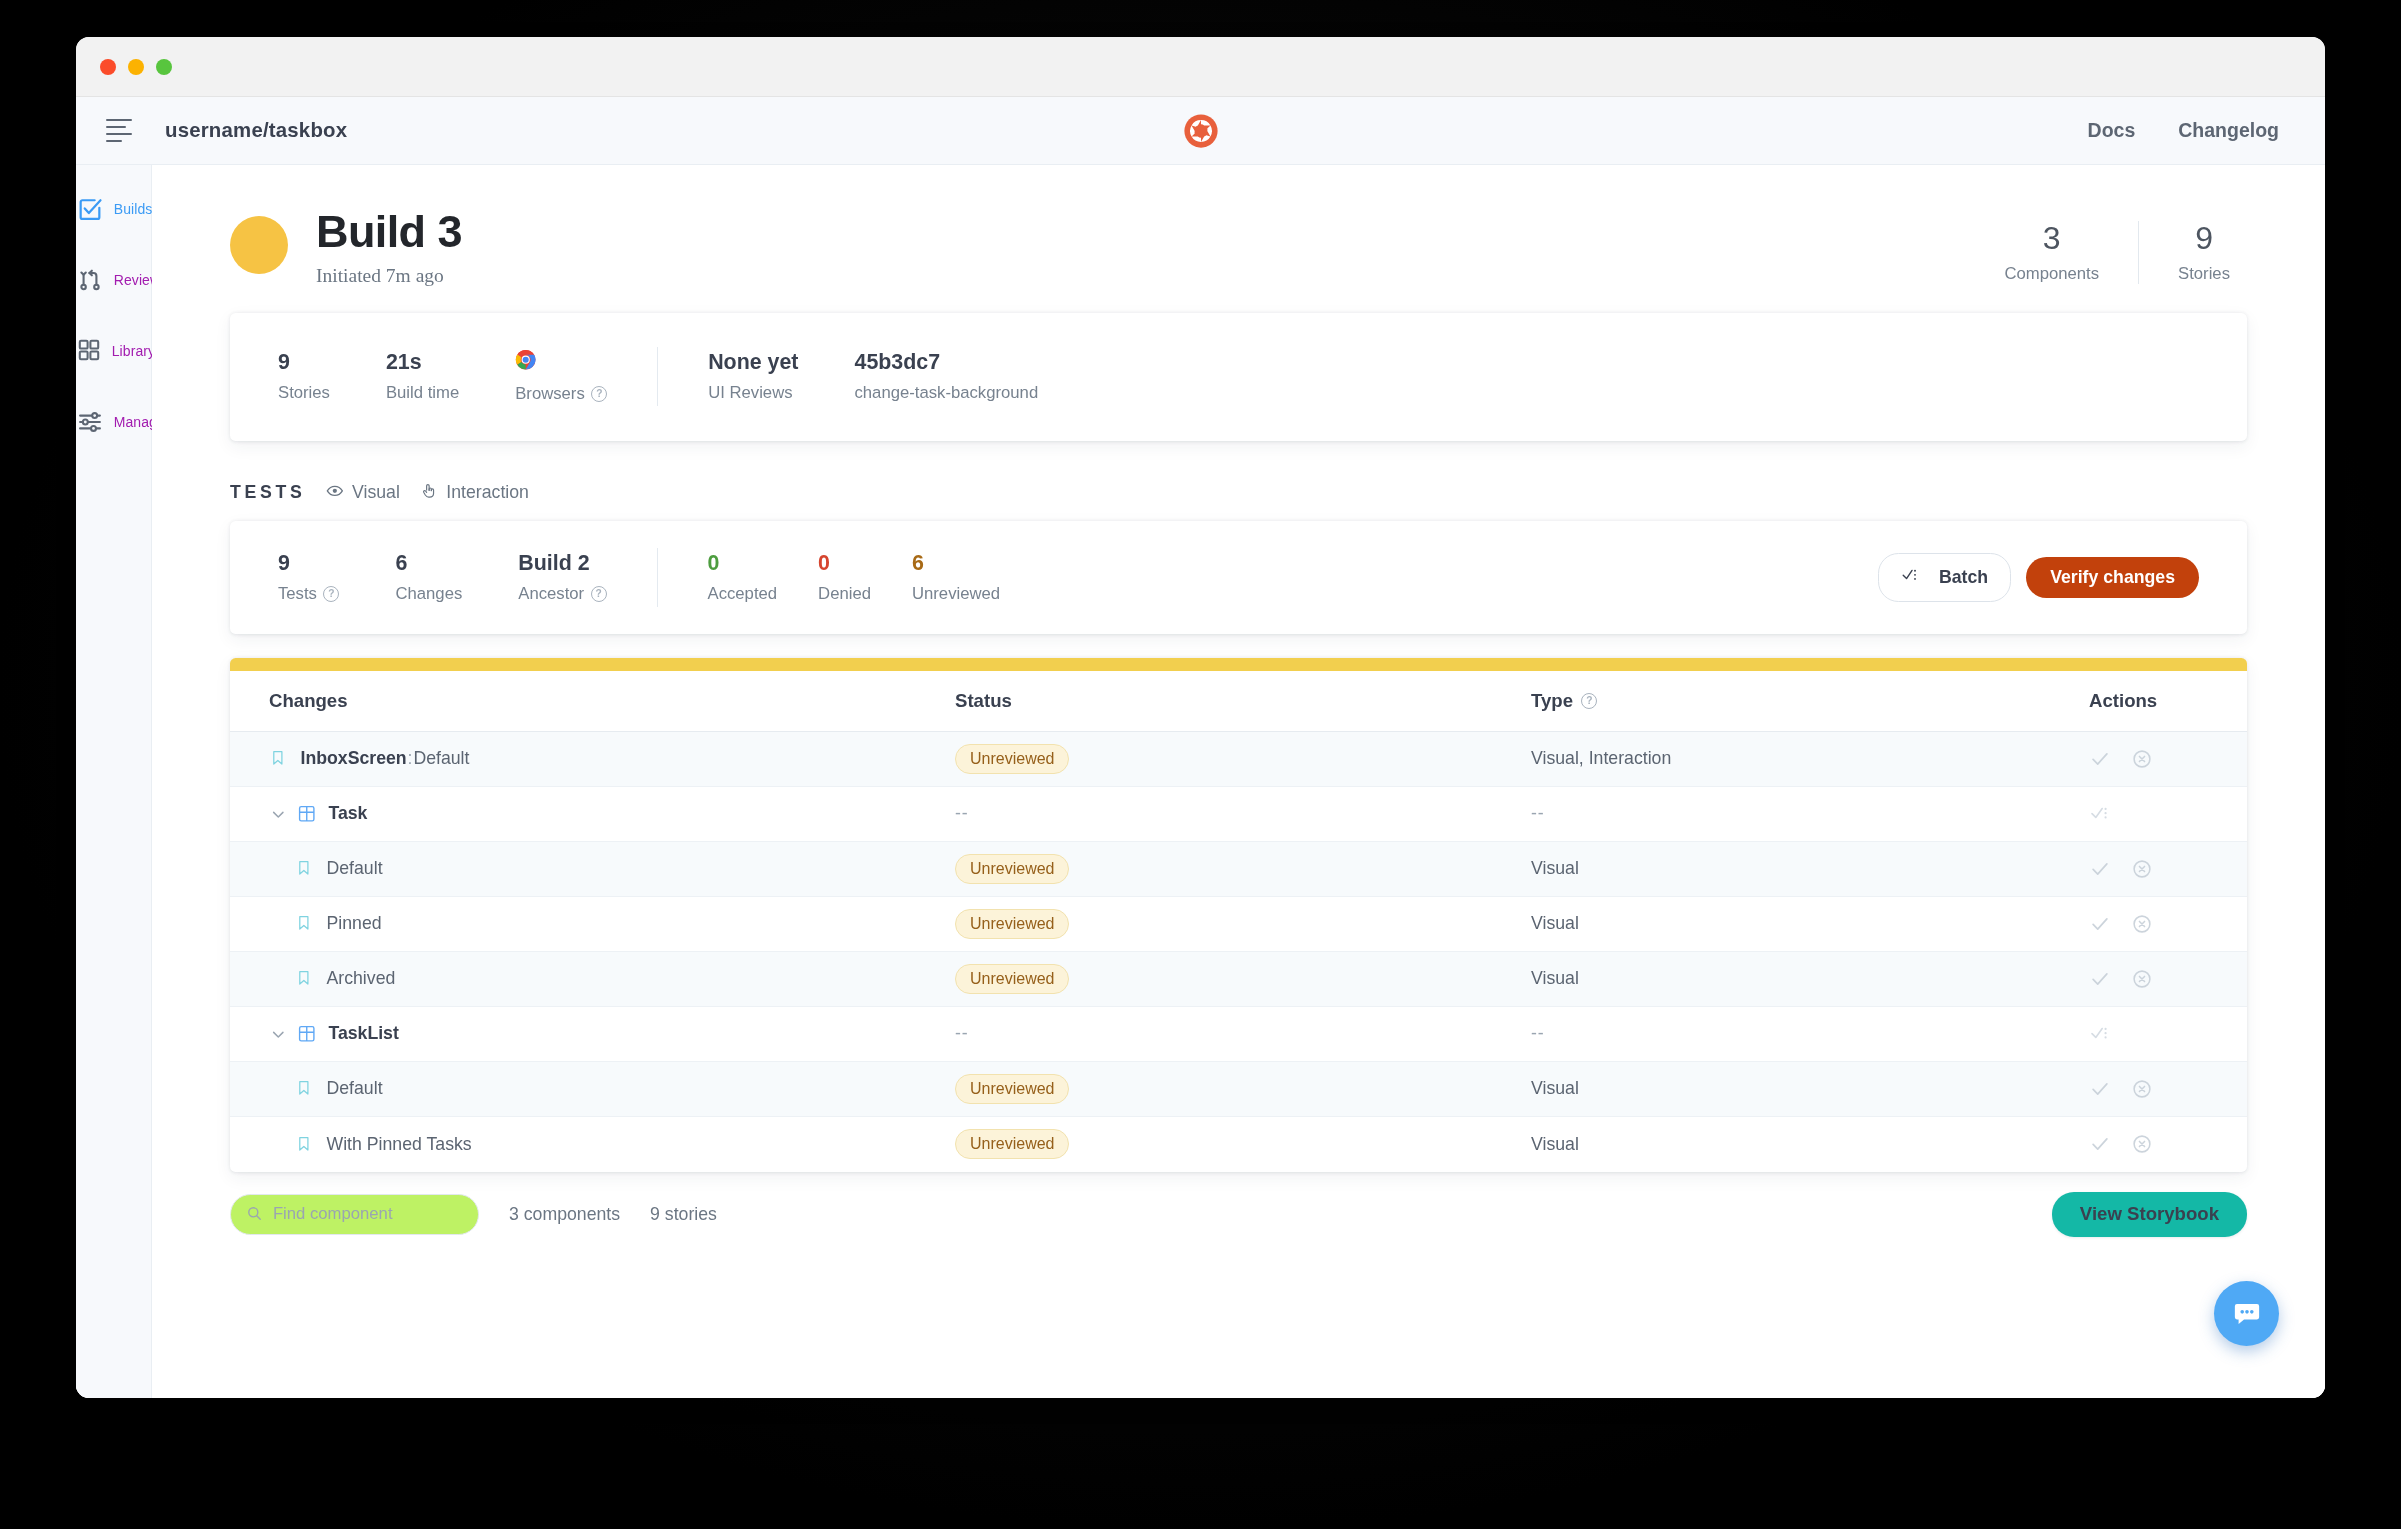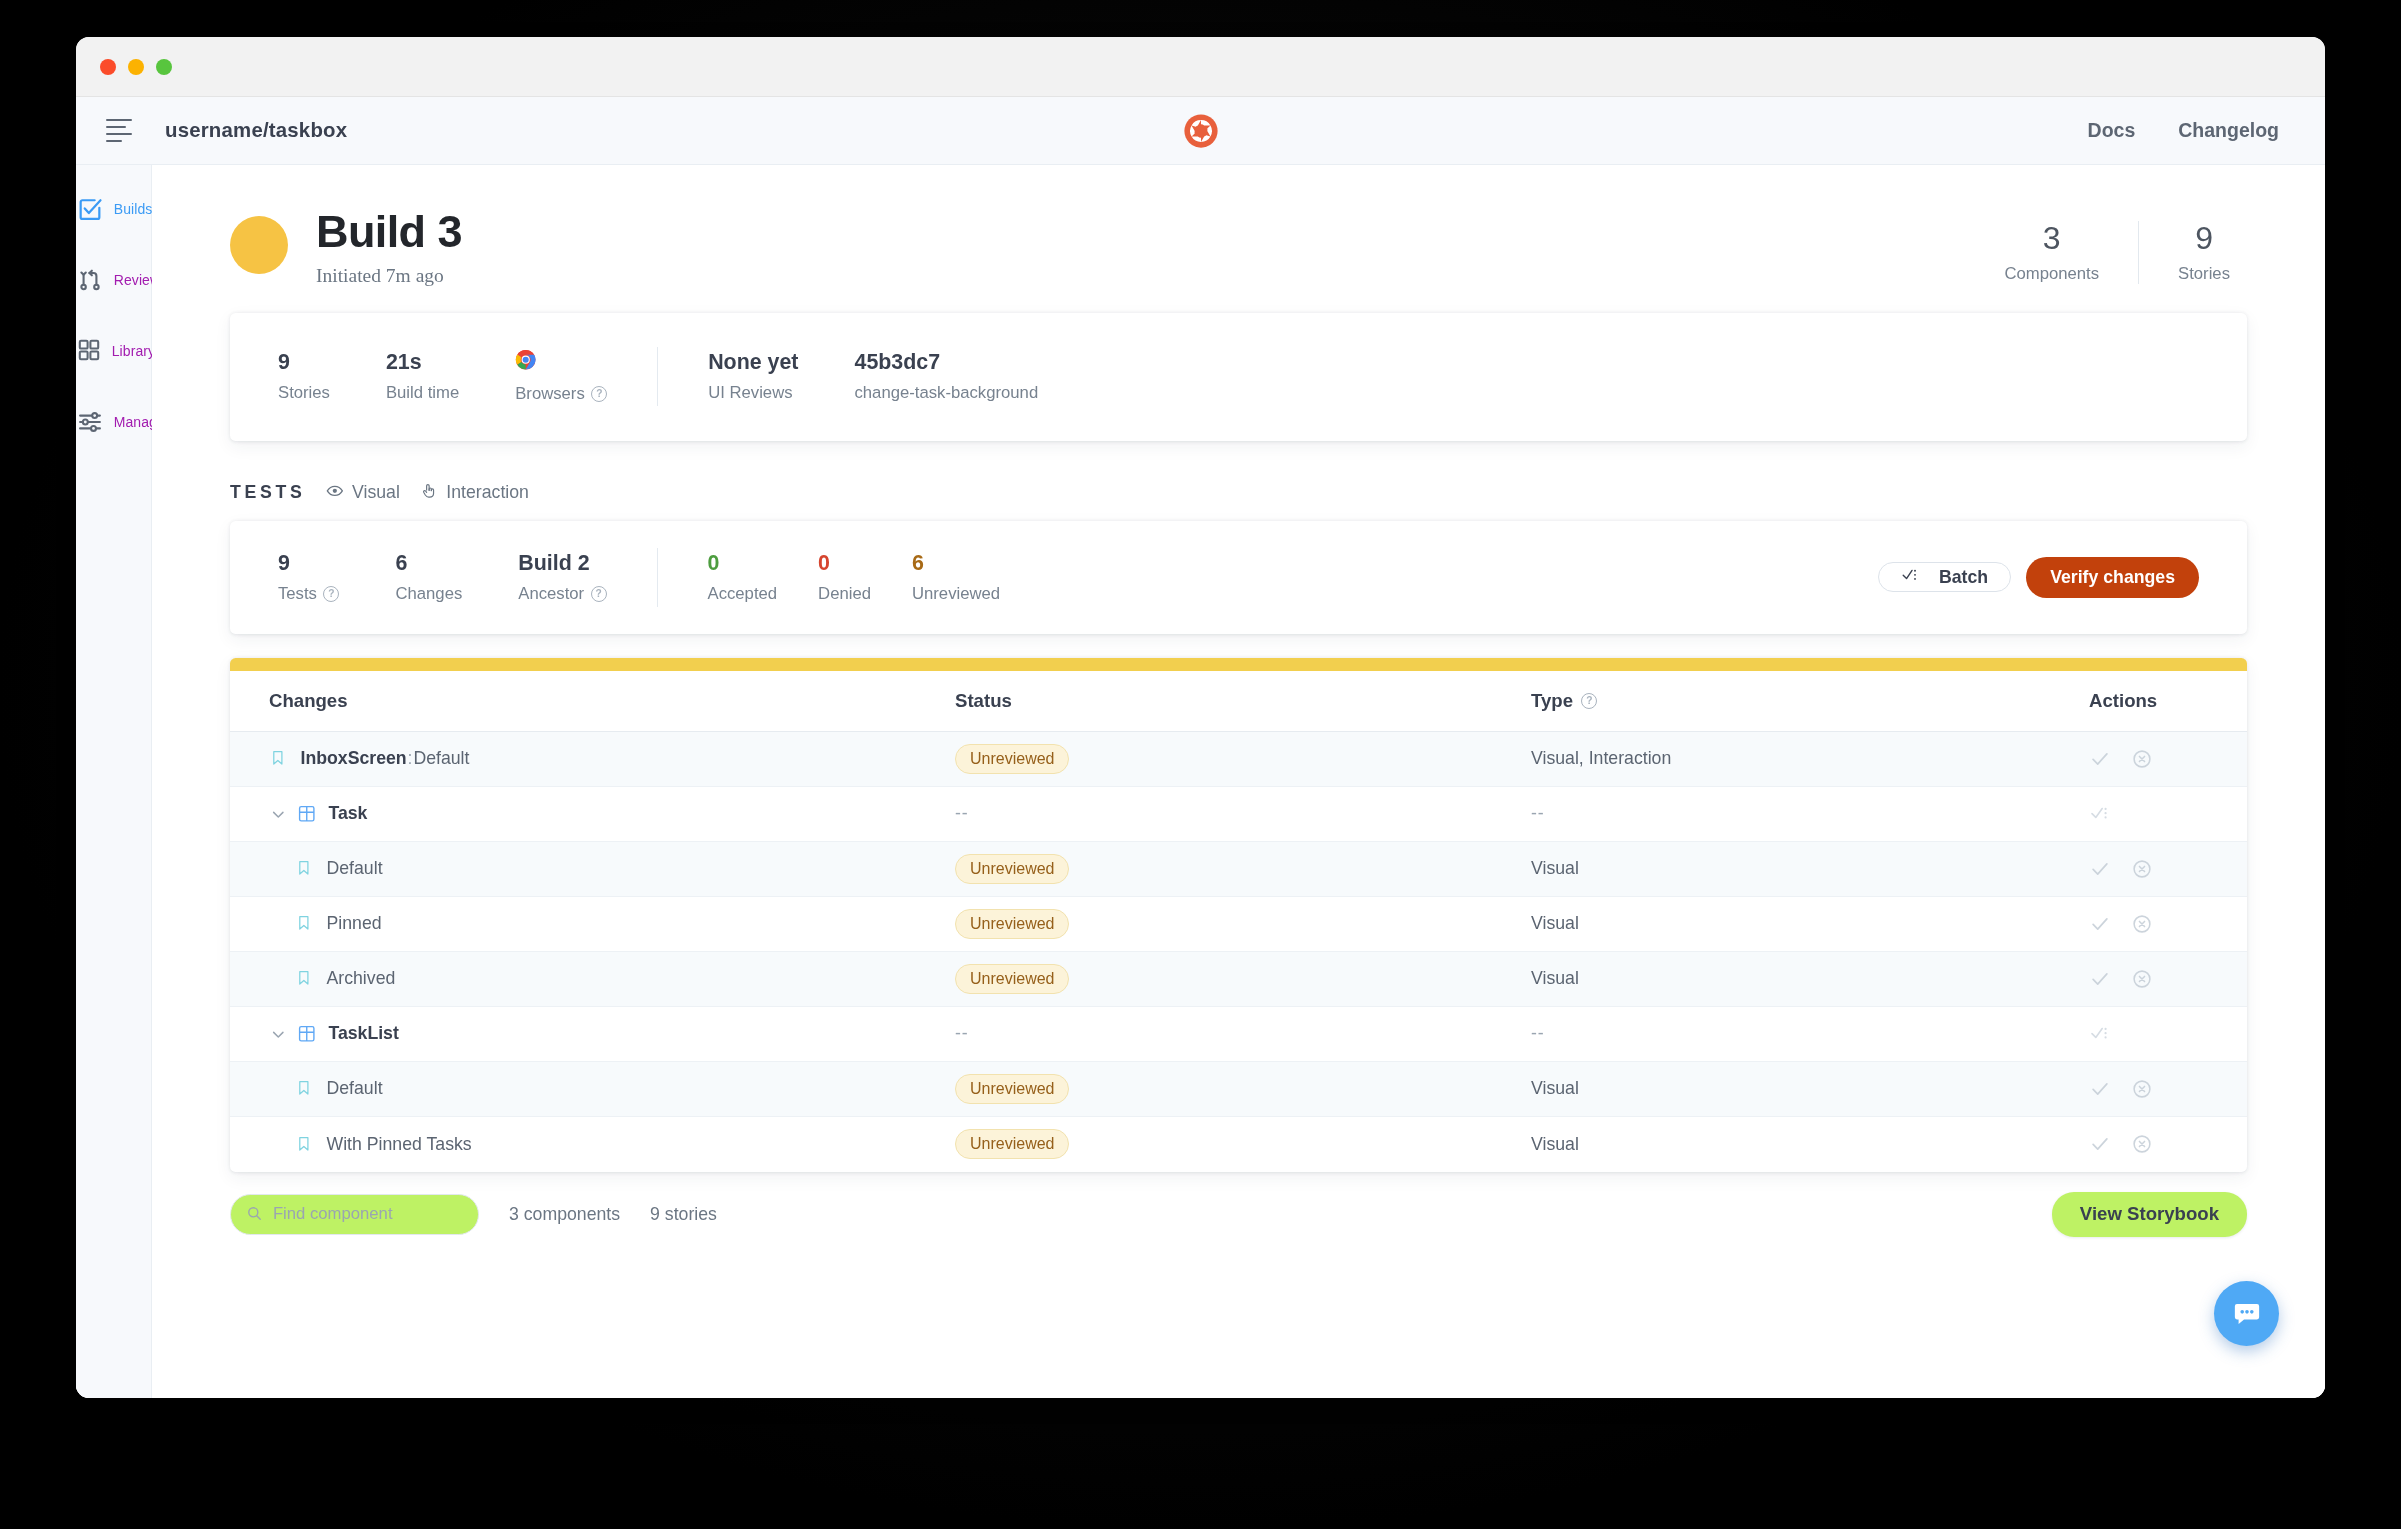--- a/index.html
+++ b/index.html
@@ -156,21 +156,21 @@
 
   
   #testscard { margin-top: 16.7px; }
   #teststats { height: 113px; display: flex; align-items: center; padding: 0 48px; }
   #teststats .sstat .snum { font-weight: bold; }
   .green { color: #4D9D3F !important; }
   .red { color: #D6452F !important; }
   .amber { color: #A86A16 !important; }
   #testbtns { margin-left: auto; display: flex; align-items: center; gap: 15px; }
   .btn-outline {
-    height: 30px; border-radius: 20.4px; border: 0.9px solid #DDE3EA;
+    height: 49px; border-radius: 20.4px; border: 0.9px solid #DDE3EA;
     background: #FFF; display: flex; align-items: center; gap: 20px;
     padding: 0 22px; font-size: 17.7px; font-weight: bold; color: #3A4150;
     cursor: pointer;
   }
   .btn-primary {
     height: 41px; border-radius: 20.4px; border: none;
     background: #c2410c; color: #FFFFFF;
     display: flex; align-items: center; padding: 4px 24px;
     font-size: 17.7px; font-weight: bold; cursor: pointer;
   }
@@ -222,21 +222,21 @@
   #searchbox input {
     border: none; outline: none; background: transparent;
     font-size: 16.7px; color: #6B7683; width: 100%;
     font-family: "Liberation Sans", sans-serif;
   }
   #searchbox input::placeholder { color: #9AA5B1; }
   .footcount { font-size: 17.7px; color: #6B7683; }
 
   #viewsb {
     margin-left: auto;
-    height: 45px; border-radius: 22px; background: #bef264;
+    height: 45px; border-radius: 22px; background: #14b8a6;
     display: flex; align-items: center; padding: 0 28px;
     font-size: 18.6px; font-weight: bold; color: #3A4150; cursor: pointer;
     box-shadow: 0 0.9px 2.8px rgba(30,45,70,0.10);
   }
 
   
   #chatfab {
     position: absolute; right: 46px; bottom: 52px;
     width: 65px; height: 65px; border-radius: 50%;
     background: #4FA9F5; display: flex; align-items: center; justify-content: center;

